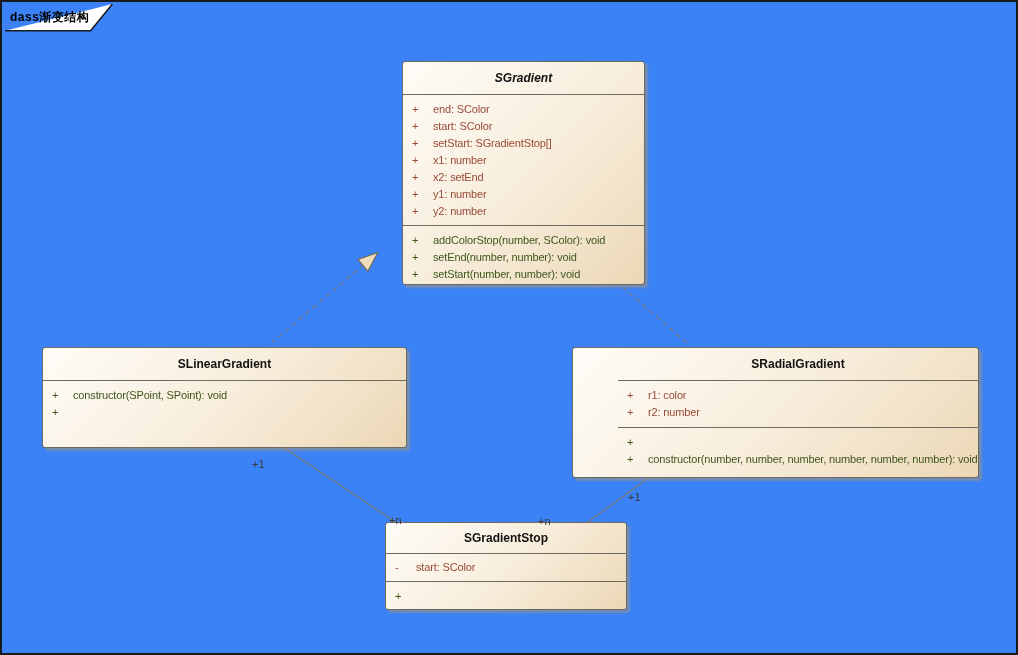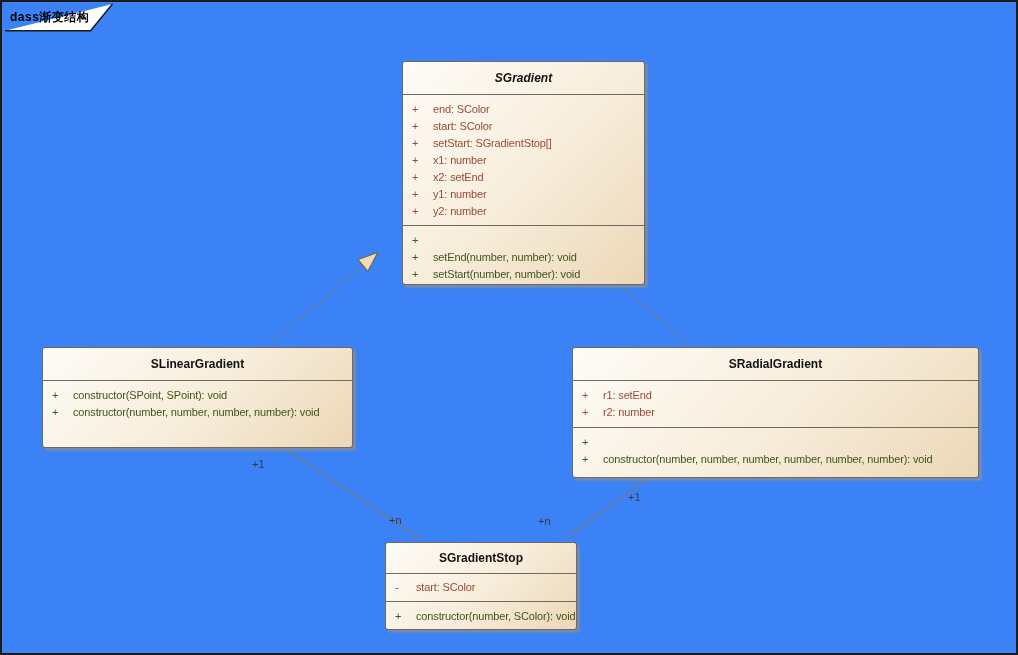--- a/index.html
+++ b/index.html
@@ -108,81 +108,80 @@
         <span class="sig">y1: number</span>
       </div>
       <div class="row attr">
         <span class="vis">+</span>
         <span class="sig">y2: number</span>
       </div>
     </div>
     <div class="compartment">
       <div class="row meth">
         <span class="vis">+</span>
+        <span class="sig">addColorStop(number, SColor): void</span>
       </div>
       <div class="row meth">
         <span class="vis">+</span>
         <span class="sig">setEnd(number, number): void</span>
       </div>
       <div class="row meth">
         <span class="vis">+</span>
         <span class="sig">setStart(number, number): void</span>
       </div>
     </div>
   </div>
 
-  <div class="uml-class" style="left:40px;top:345px;width:311px;height:101px;">
+  <div class="uml-class" style="left:40px;top:345px;width:365px;height:101px;">
     <div class="uml-header">SLinearGradient</div>
     <div class="compartment" style="height:68px;">
       <div class="row meth">
         <span class="vis">+</span>
         <span class="sig">constructor(SPoint, SPoint): void</span>
       </div>
       <div class="row meth">
         <span class="vis">+</span>
-        <span class="sig">constructor(number, number, number, number): void</span>
       </div>
     </div>
   </div>
 
-  <div class="uml-class" style="left:570px;top:345px;width:407px;height:131px;">
+  <div class="uml-class" style="left:570px;top:345px;width:407px;height:131px;padding-left:45px;">
     <div class="uml-header">SRadialGradient</div>
     <div class="compartment" style="height:47px;">
       <div class="row attr">
         <span class="vis">+</span>
-        <span class="sig">r1: setEnd</span>
+        <span class="sig">r1: color</span>
       </div>
       <div class="row attr">
         <span class="vis">+</span>
         <span class="sig">r2: number</span>
       </div>
     </div>
     <div class="compartment">
       <div class="row meth">
         <span class="vis">+</span>
       </div>
       <div class="row meth">
         <span class="vis">+</span>
         <span class="sig">constructor(number, number, number, number, number, number): void</span>
       </div>
     </div>
   </div>
 
-  <div class="uml-class" style="left:383px;top:540px;width:192px;height:88px;">
+  <div class="uml-class" style="left:383px;top:520px;width:242px;height:88px;">
     <div class="uml-header" style="height:30px;">SGradientStop</div>
     <div class="compartment" style="height:28px;padding-top:5px;">
       <div class="row attr">
         <span class="vis">-</span>
         <span class="sig">start: SColor</span>
       </div>
     </div>
     <div class="compartment" style="padding-top:6px;">
       <div class="row meth">
         <span class="vis">+</span>
-        <span class="sig">constructor(number, SColor): void</span>
       </div>
     </div>
   </div>
 
   <div class="mult-label" style="left:250px;top:456px;">+1</div>
   <div class="mult-label" style="left:387px;top:512px;">+n</div>
   <div class="mult-label" style="left:536px;top:513px;">+n</div>
   <div class="mult-label" style="left:626px;top:489px;">+1</div>
 
 </div>

